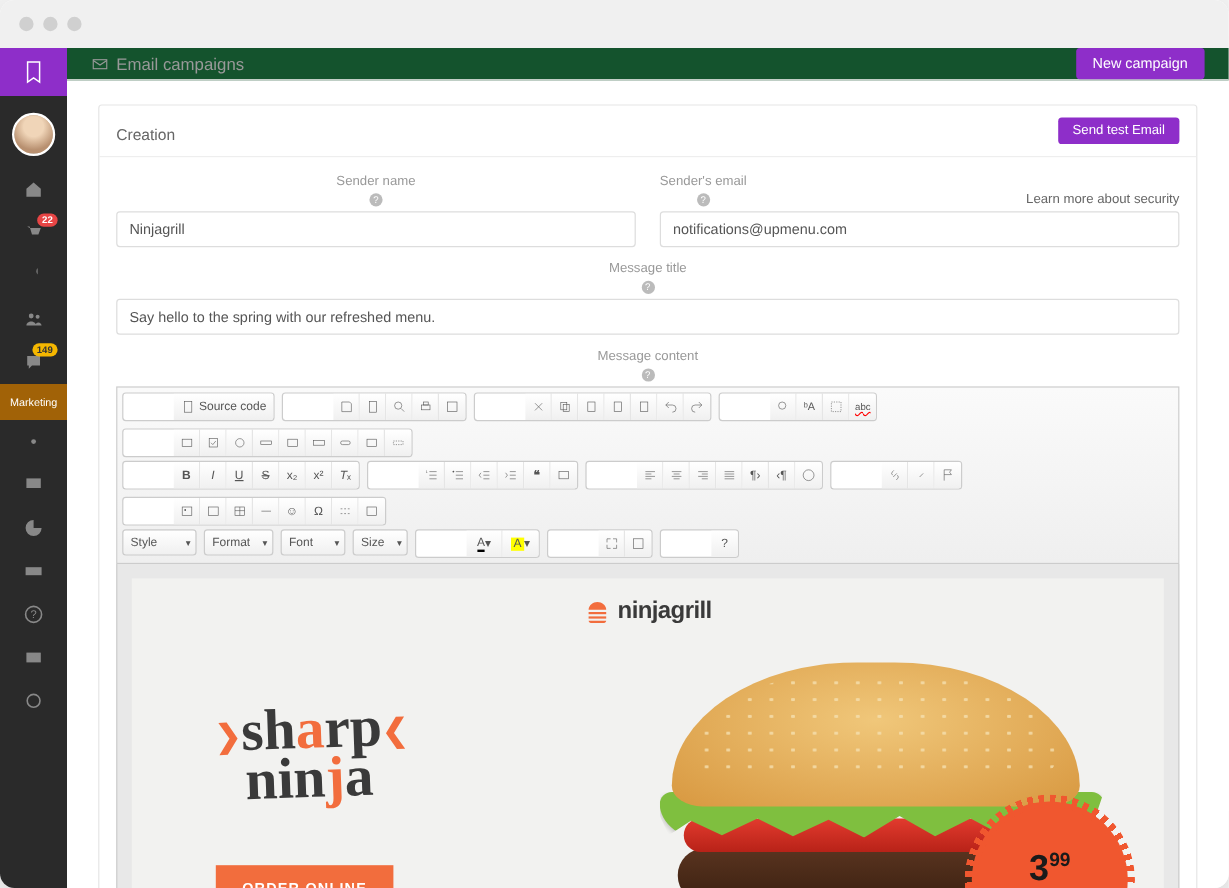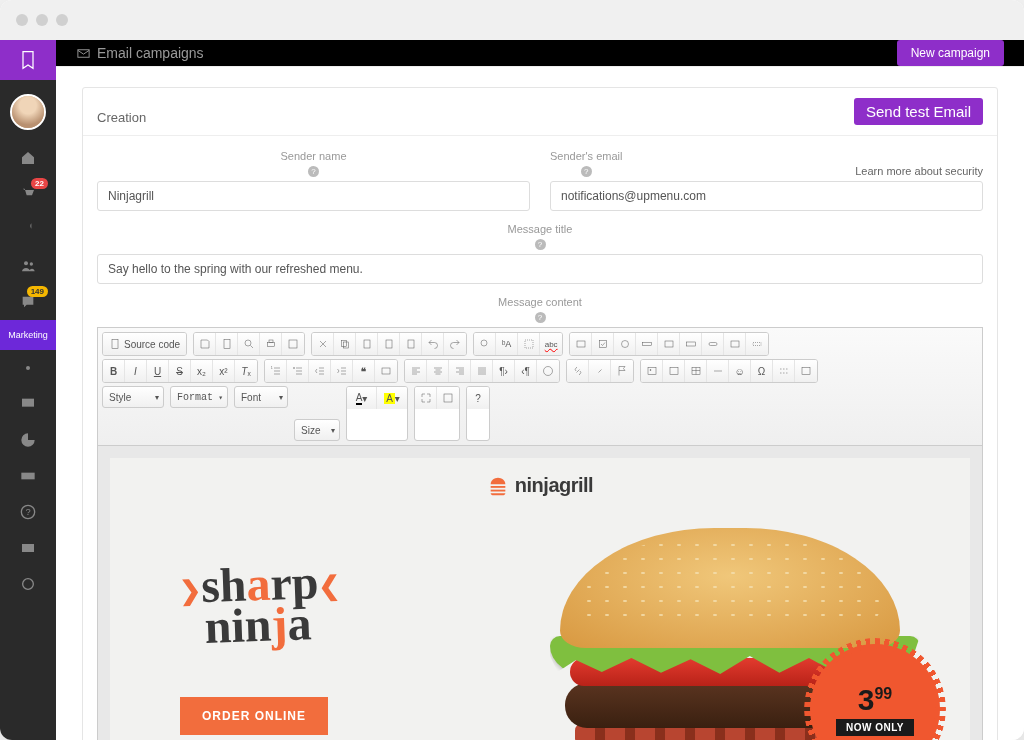--- a/index.html
+++ b/index.html
@@ -11,57 +11,57 @@
 
 .app { display: flex; height: 700px; }
 
 .sidebar { width: 56px; background: #2a2a2a; display: flex; flex-direction: column; align-items: center; }
 .sidebar-top { width: 56px; height: 40px; background: #8e2ec9; display: flex; align-items: center; justify-content: center; }
 .sidebar-top svg { width: 20px; height: 20px; }
 .avatar { width: 36px; height: 36px; border-radius: 50%; margin: 14px 0 10px; background: linear-gradient(135deg, #e8c9a8, #c9a078); border: 2px solid #fff; overflow: hidden; position: relative; }
 .avatar::after { content: ""; position: absolute; inset: 0; background: radial-gradient(circle at 50% 30%, #f0d5b8 30%, #b89070 70%); }
 .nav-icon { width: 56px; height: 36px; display: flex; align-items: center; justify-content: center; position: relative; cursor: pointer; }
 .nav-icon svg { width: 16px; height: 16px; fill: #888; }
-.nav-icon.active { background: #6d28d9; }
+.nav-icon.active { background: #a16207; }
 .nav-icon.active .nav-lbl { color: #fff; font-size: 9px; }
 .nav-lbl { color: #ccc; font-size: 9px; position: absolute; top: 50%; left: 50%; transform: translate(-50%, -50%); }
 .badge { position: absolute; top: 2px; right: 8px; background: #e84545; color: #fff; font-size: 8px; padding: 1px 4px; border-radius: 7px; font-weight: bold; }
 
 .main { flex: 1; background: #fff; overflow-y: auto; display: flex; flex-direction: column; }
-.page-header { height: 40px; background: #000000; display: flex; align-items: center; padding: 0 20px; border-bottom: 1px solid #eee; }
+.page-header { height: 40px; background: #14532d; display: flex; align-items: center; padding: 0 20px; border-bottom: 1px solid #eee; }
 .page-title { color: #999; font-size: 14px; display: flex; align-items: center; gap: 6px; }
 .page-title svg { width: 15px; height: 15px; fill: #999; }
 .btn-primary { margin-left: auto; background: #8e2ec9; color: #fff; border: none; padding: 6px 14px; border-radius: 3px; font-size: 12px; cursor: pointer; }
 
 .content { padding: 20px 26px; flex: 1; }
 .panel { border: 1px solid #e5e5e5; border-radius: 3px; background: #fff; }
 .panel-header { display: flex; align-items: flex-end; padding: 10px 14px; border-bottom: 1px solid #eee; font-size: 13px; color: #666; }
-.btn-test { margin-left: auto; background: #8e2ec9; color: #fff; border: none; padding: 5px 12px; border-radius: 3px; font-size: 15px; cursor: pointer; }
+.btn-test { margin-left: auto; background: #8e2ec9; color: #fff; border: none; padding: 5px 12px; border-radius: 3px; font-size: 11px; cursor: pointer; }
 .panel-body { padding: 14px; }
 .row { display: flex; gap: 20px; margin-bottom: 12px; }
 .field { flex: 1; }
 .field-label { font-size: 11px; color: #999; margin-bottom: 4px; display: flex; align-items: center; gap: 4px; flex-direction: column; }
 .help-ico { width: 11px; height: 11px; border-radius: 50%; background: #bbb; color: #fff; font-size: 8px; display: inline-flex; align-items: center; justify-content: center; cursor: pointer; }
 .input { width: 100%; border: 1px solid #ddd; border-radius: 3px; padding: 7px 10px; font-size: 12px; color: #555; }
 .link-security { font-size: 11px; color: #666; margin-bottom: 4px; cursor: pointer; margin-left: 18px; }
 
 .editor-toolbar { border: 1px solid #ccc; background: linear-gradient(#fafafa, #efefef); padding: 4px; }
 .tb-row { display: flex; gap: 6px; flex-wrap: wrap; margin-bottom: 3px; }
 .tb-row:last-child { margin-bottom: 0; }
-.tb-group { display: flex; border: 1px solid #ccc; border-radius: 3px; overflow: hidden; background: #fff; }
+.tb-group { display: flex; border: 1px solid #ccc; border-radius: 3px; overflow: hidden; background: #fff; padding-left: 42px; }
 .tb-btn { width: 22px; height: 22px; display: flex; align-items: center; justify-content: center; cursor: pointer; border-right: 1px solid #e5e5e5; font-size: 10px; color: #555; background: linear-gradient(#fff, #f0f0f0); }
 .tb-btn:last-child { border-right: none; }
 .tb-btn svg { width: 12px; height: 12px; fill: #555; }
 .tb-btn-wide { width: auto; padding: 0 6px; font-size: 10px; gap: 3px; }
 .tb-select { height: 22px; border: 1px solid #ccc; border-radius: 3px; background: linear-gradient(#fff,#f0f0f0); font-size: 10px; padding: 0 0 0 6px; color: #555; cursor: pointer; display: flex; align-items: center; position: relative; }
 .tb-select::after { content: "▾"; position: absolute; right: 4px; font-size: 8px; }
 .tb-select.w-style { width: 62px; }
-.tb-select.w-format { width: 58px; font-family: Liberation Mono, monospace; }
+.tb-select.w-format { width: 58px; }
 .tb-select.w-font { width: 54px; }
-.tb-select.w-size { width: 46px; margin-top: 33px; }
+.tb-select.w-size { width: 46px; }
 .tb-color { width: 30px; }
 
 .editor-canvas { border: 1px solid #ccc; border-top: none; background: #e8e8e8; padding: 12px; min-height: 340px; position: relative; overflow: hidden; }
 .email-preview { background: #f2f2f0; padding: 16px 30px 0; height: 340px; position: relative; }
 .brand { text-align: center; margin-bottom: 14px; }
 .brand-logo { display: inline-flex; align-items: center; gap: 6px; }
 .brand-icon { width: 22px; height: 22px; }
 .brand-text { font-size: 20px; font-weight: 600; color: #3a3a3a; letter-spacing: -0.5px; }
 .hero { display: flex; align-items: flex-start; }
 .hero-left { padding-top: 50px; padding-left: 40px; }

